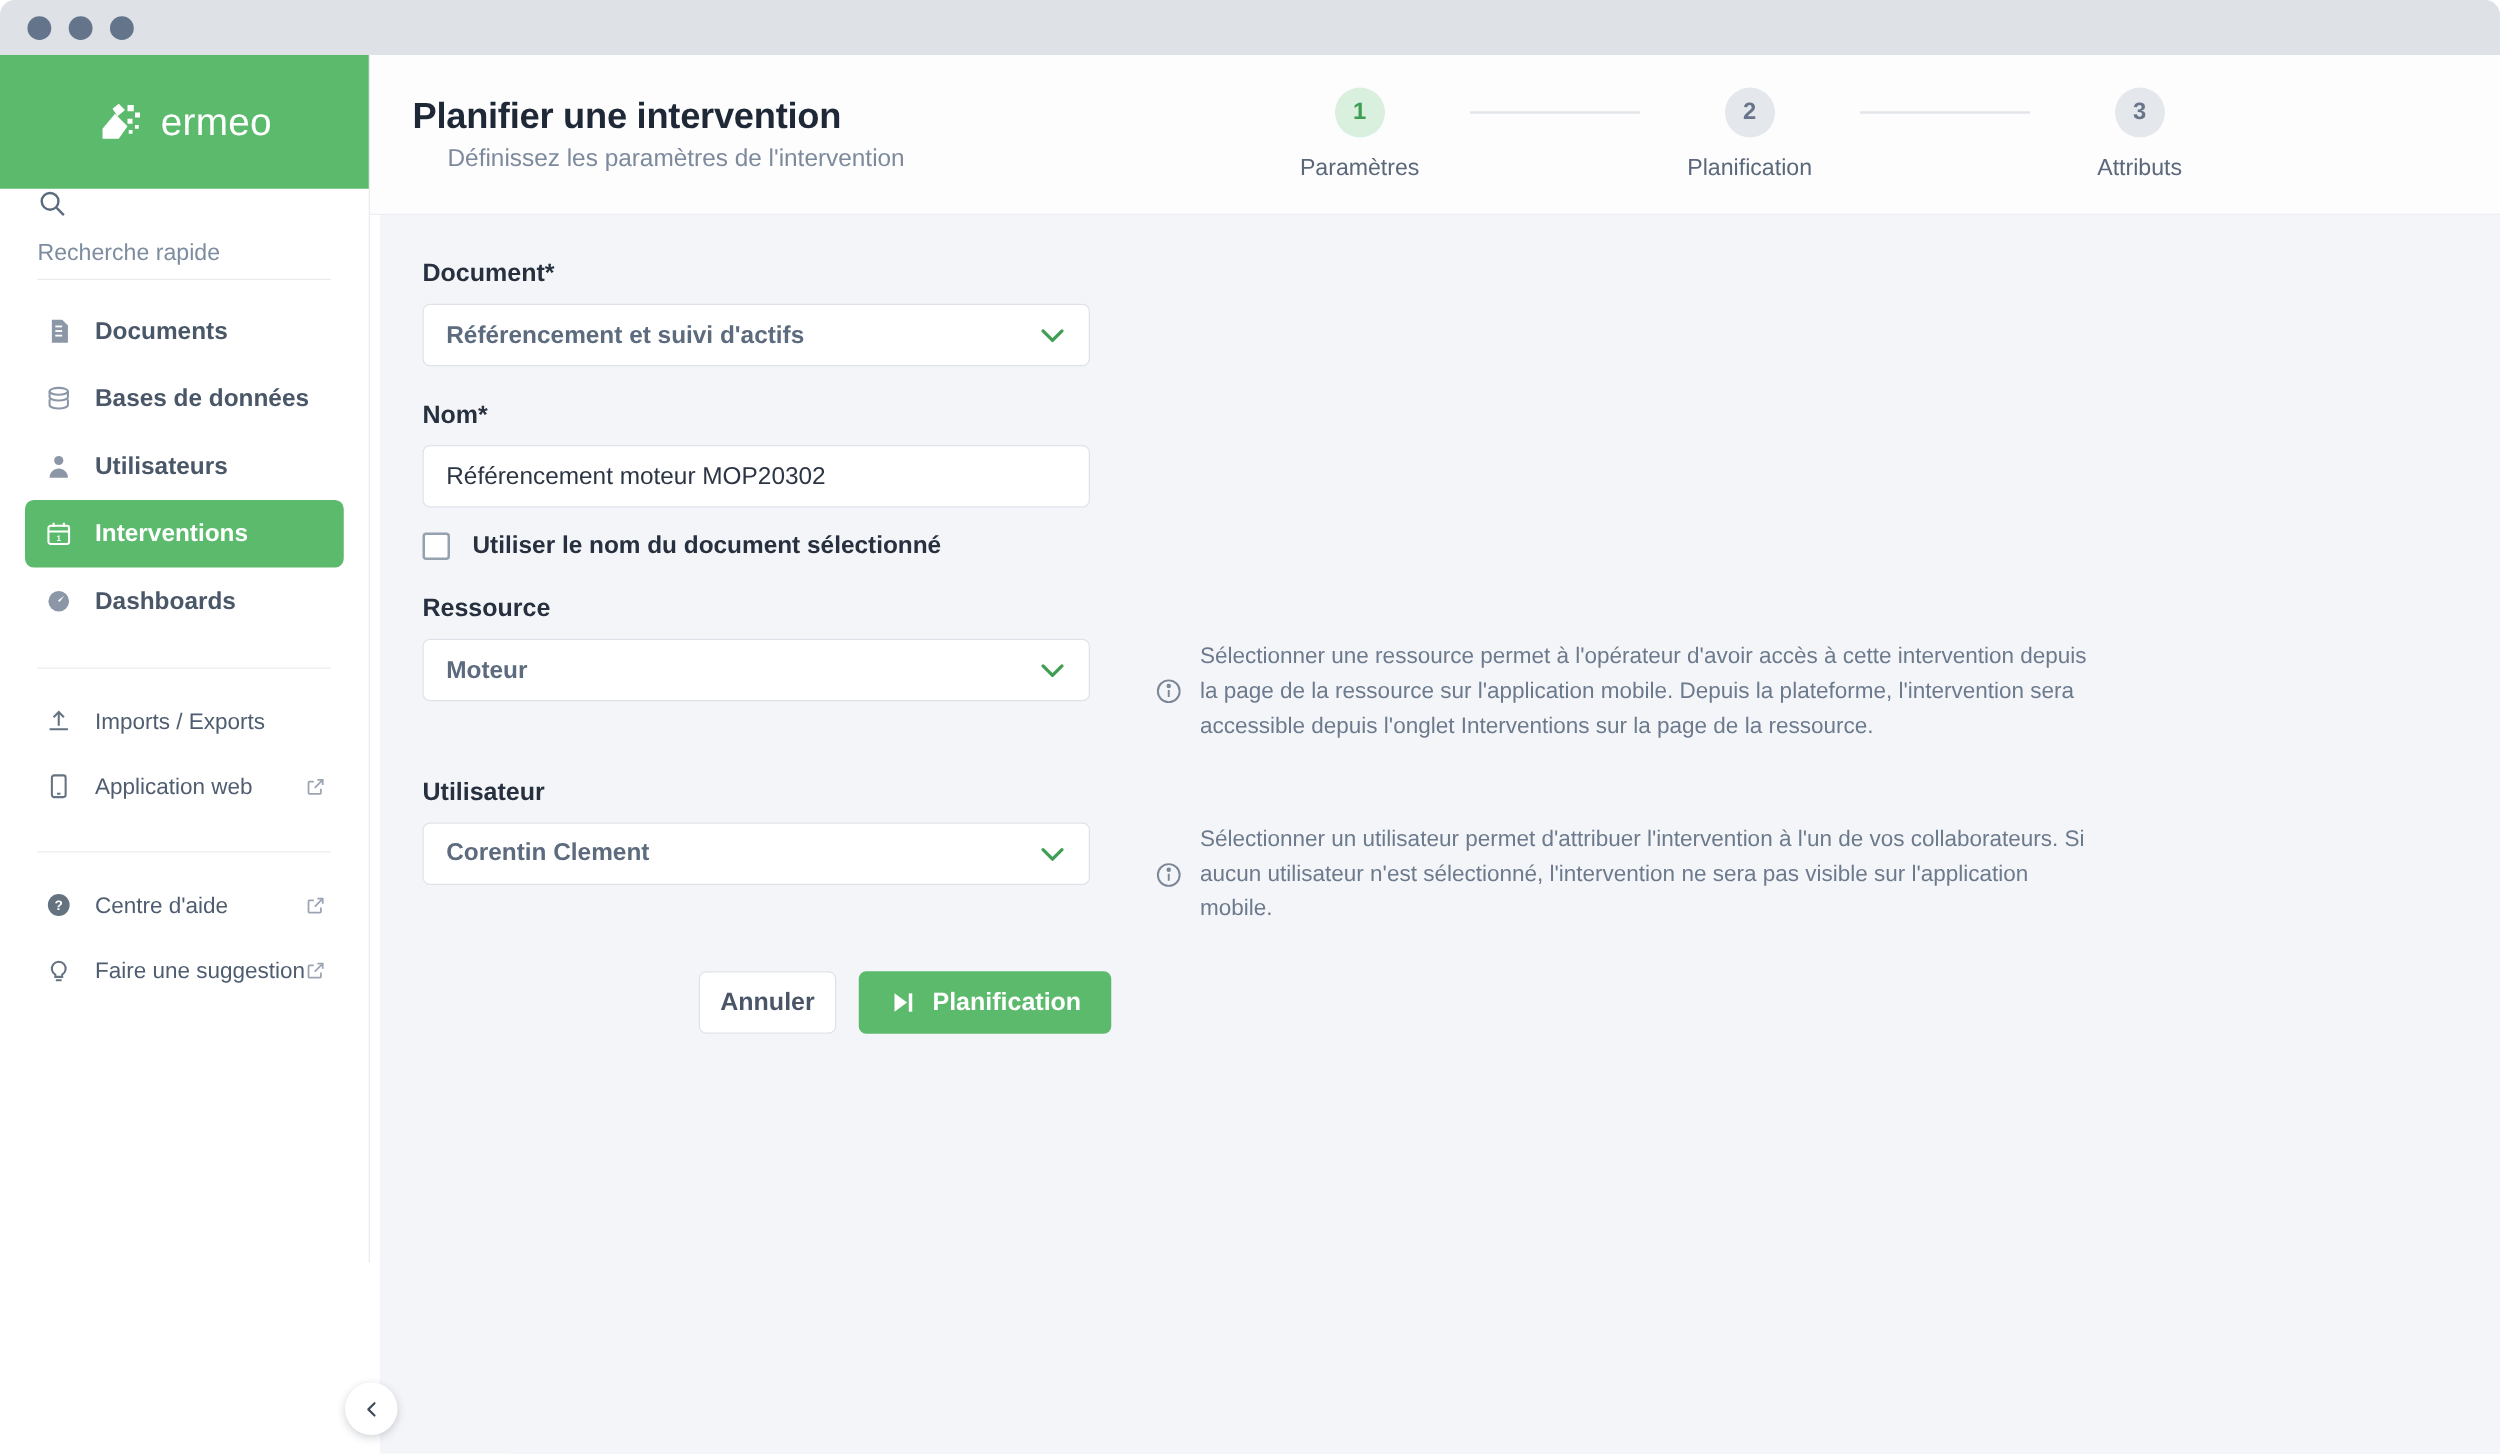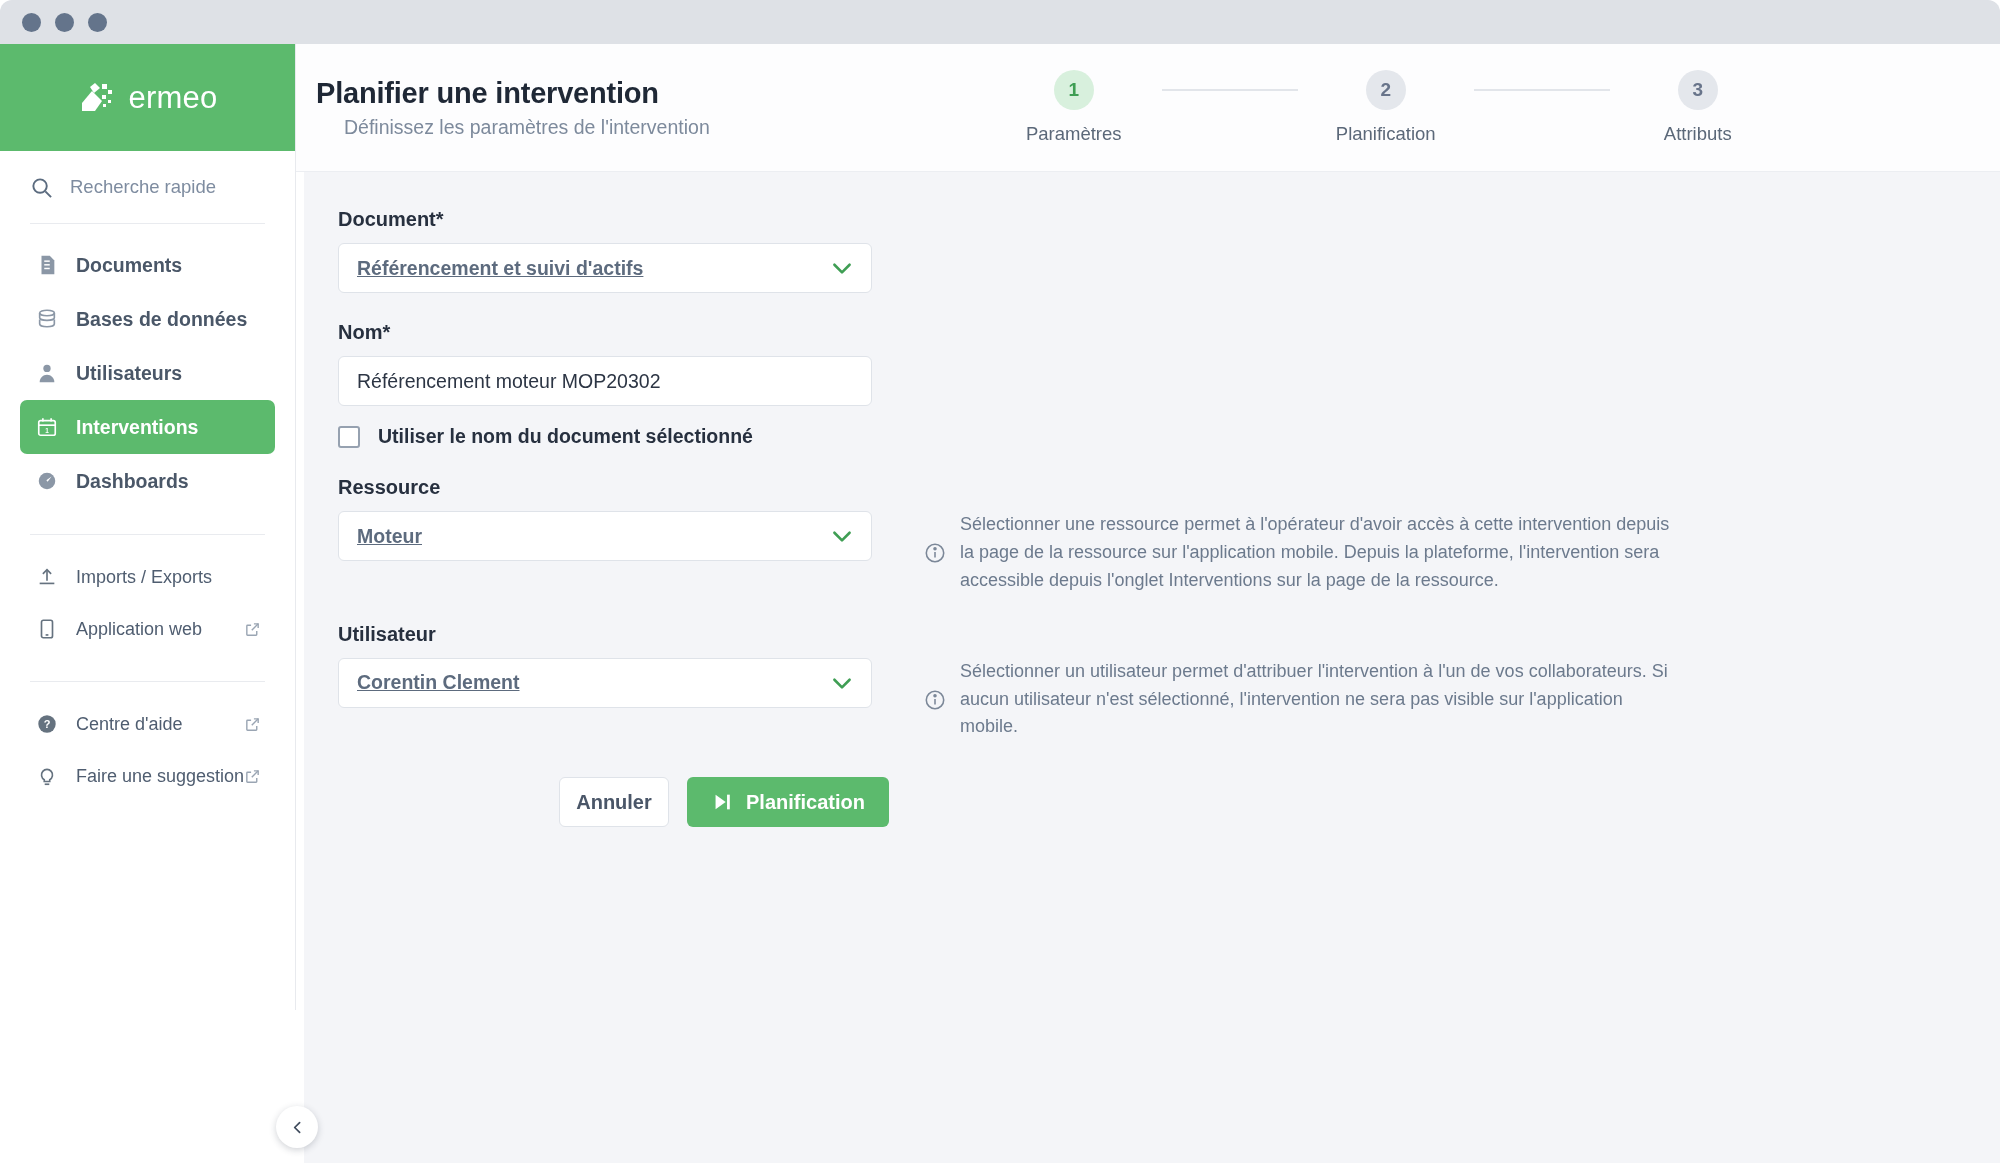--- a/index.html
+++ b/index.html
@@ -39,22 +39,22 @@
     height: 107px; background: #5cba6d;
     display: flex; align-items: center; justify-content: center;
     gap: 13px;
   }
   .logo-mark { width: 38px; height: 34px; display: block; }
   .logo-text {
     color: #ffffff; font-size: 31px; font-weight: 400; letter-spacing: .2px;
   }
 
   .search-row {
-    display: flex; align-items: center; gap: 17px;
-    padding: 0 30px; height: 72px;
+    display: flex; gap: 17px;
+    padding: 0 30px; height: 72px; flex-direction: column;
   }
   .search-row .ic { width: 23px; height: 23px; flex: none; color: #5b6b7f; }
   .search-ph { color: #7e8ca0; font-size: 18.5px; }
 
   .divider { height: 1px; background: #e9ebef; margin: 0 30px; }
 
   .nav { padding: 14px 0 0 0; }
   .nav-item {
     display: flex; align-items: center; gap: 18px;
     height: 54px; margin: 0 20px; padding: 0 16px;
@@ -87,21 +87,21 @@
   .collapse-btn svg { width: 17px; height: 17px; }
 
   
   .header {
     position: absolute; top: 44px; left: 296px;
     width: 1704px; height: 128px;
     background: #fdfdfe;
     border-bottom: 1px solid #eceef2;
     display: flex; align-items: center;
   }
-  .head-titles { padding-left: 20px; }
+  .head-titles { padding-left: 34px; }
   .page-title {
     font-size: 29px; font-weight: 700; color: #1f2836; letter-spacing: -.2px;
   }
   .page-sub { font-size: 19.5px; color: #7d8a9c; margin-top: 6px; margin-left: 28px; }
 
   .stepper {
     display: flex; align-items: flex-start;
     margin-left: 276px;
   }
   .step { width: 176px; display: flex; flex-direction: column; align-items: center; }
@@ -134,21 +134,21 @@
   .control-row { display: flex; align-items: flex-start; }
   .control {
     width: 534px; height: 50px;
     background: #ffffff;
     border: 1px solid #dfe3e9;
     border-radius: 6px;
     display: flex; align-items: center;
     padding: 0 16px 0 18px;
     font-size: 19.5px;
   }
-  .control.select { color: #5d6b7e; font-weight: 700; justify-content: space-between; text-decoration: underline; }
+  .control.select { color: #5d6b7e; font-weight: 700; justify-content: space-between; }
   .control.text { color: #2c3544; }
   .chev { width: 26px; height: 26px; color: #3f9e54; flex: none; }
   .spacer-26 { height: 28px; }
 
   .check-row {
     display: flex; align-items: center; gap: 18px;
     margin-top: 19px;
   }
   .checkbox {
     width: 22px; height: 22px; border: 2px solid #96a1b0;

